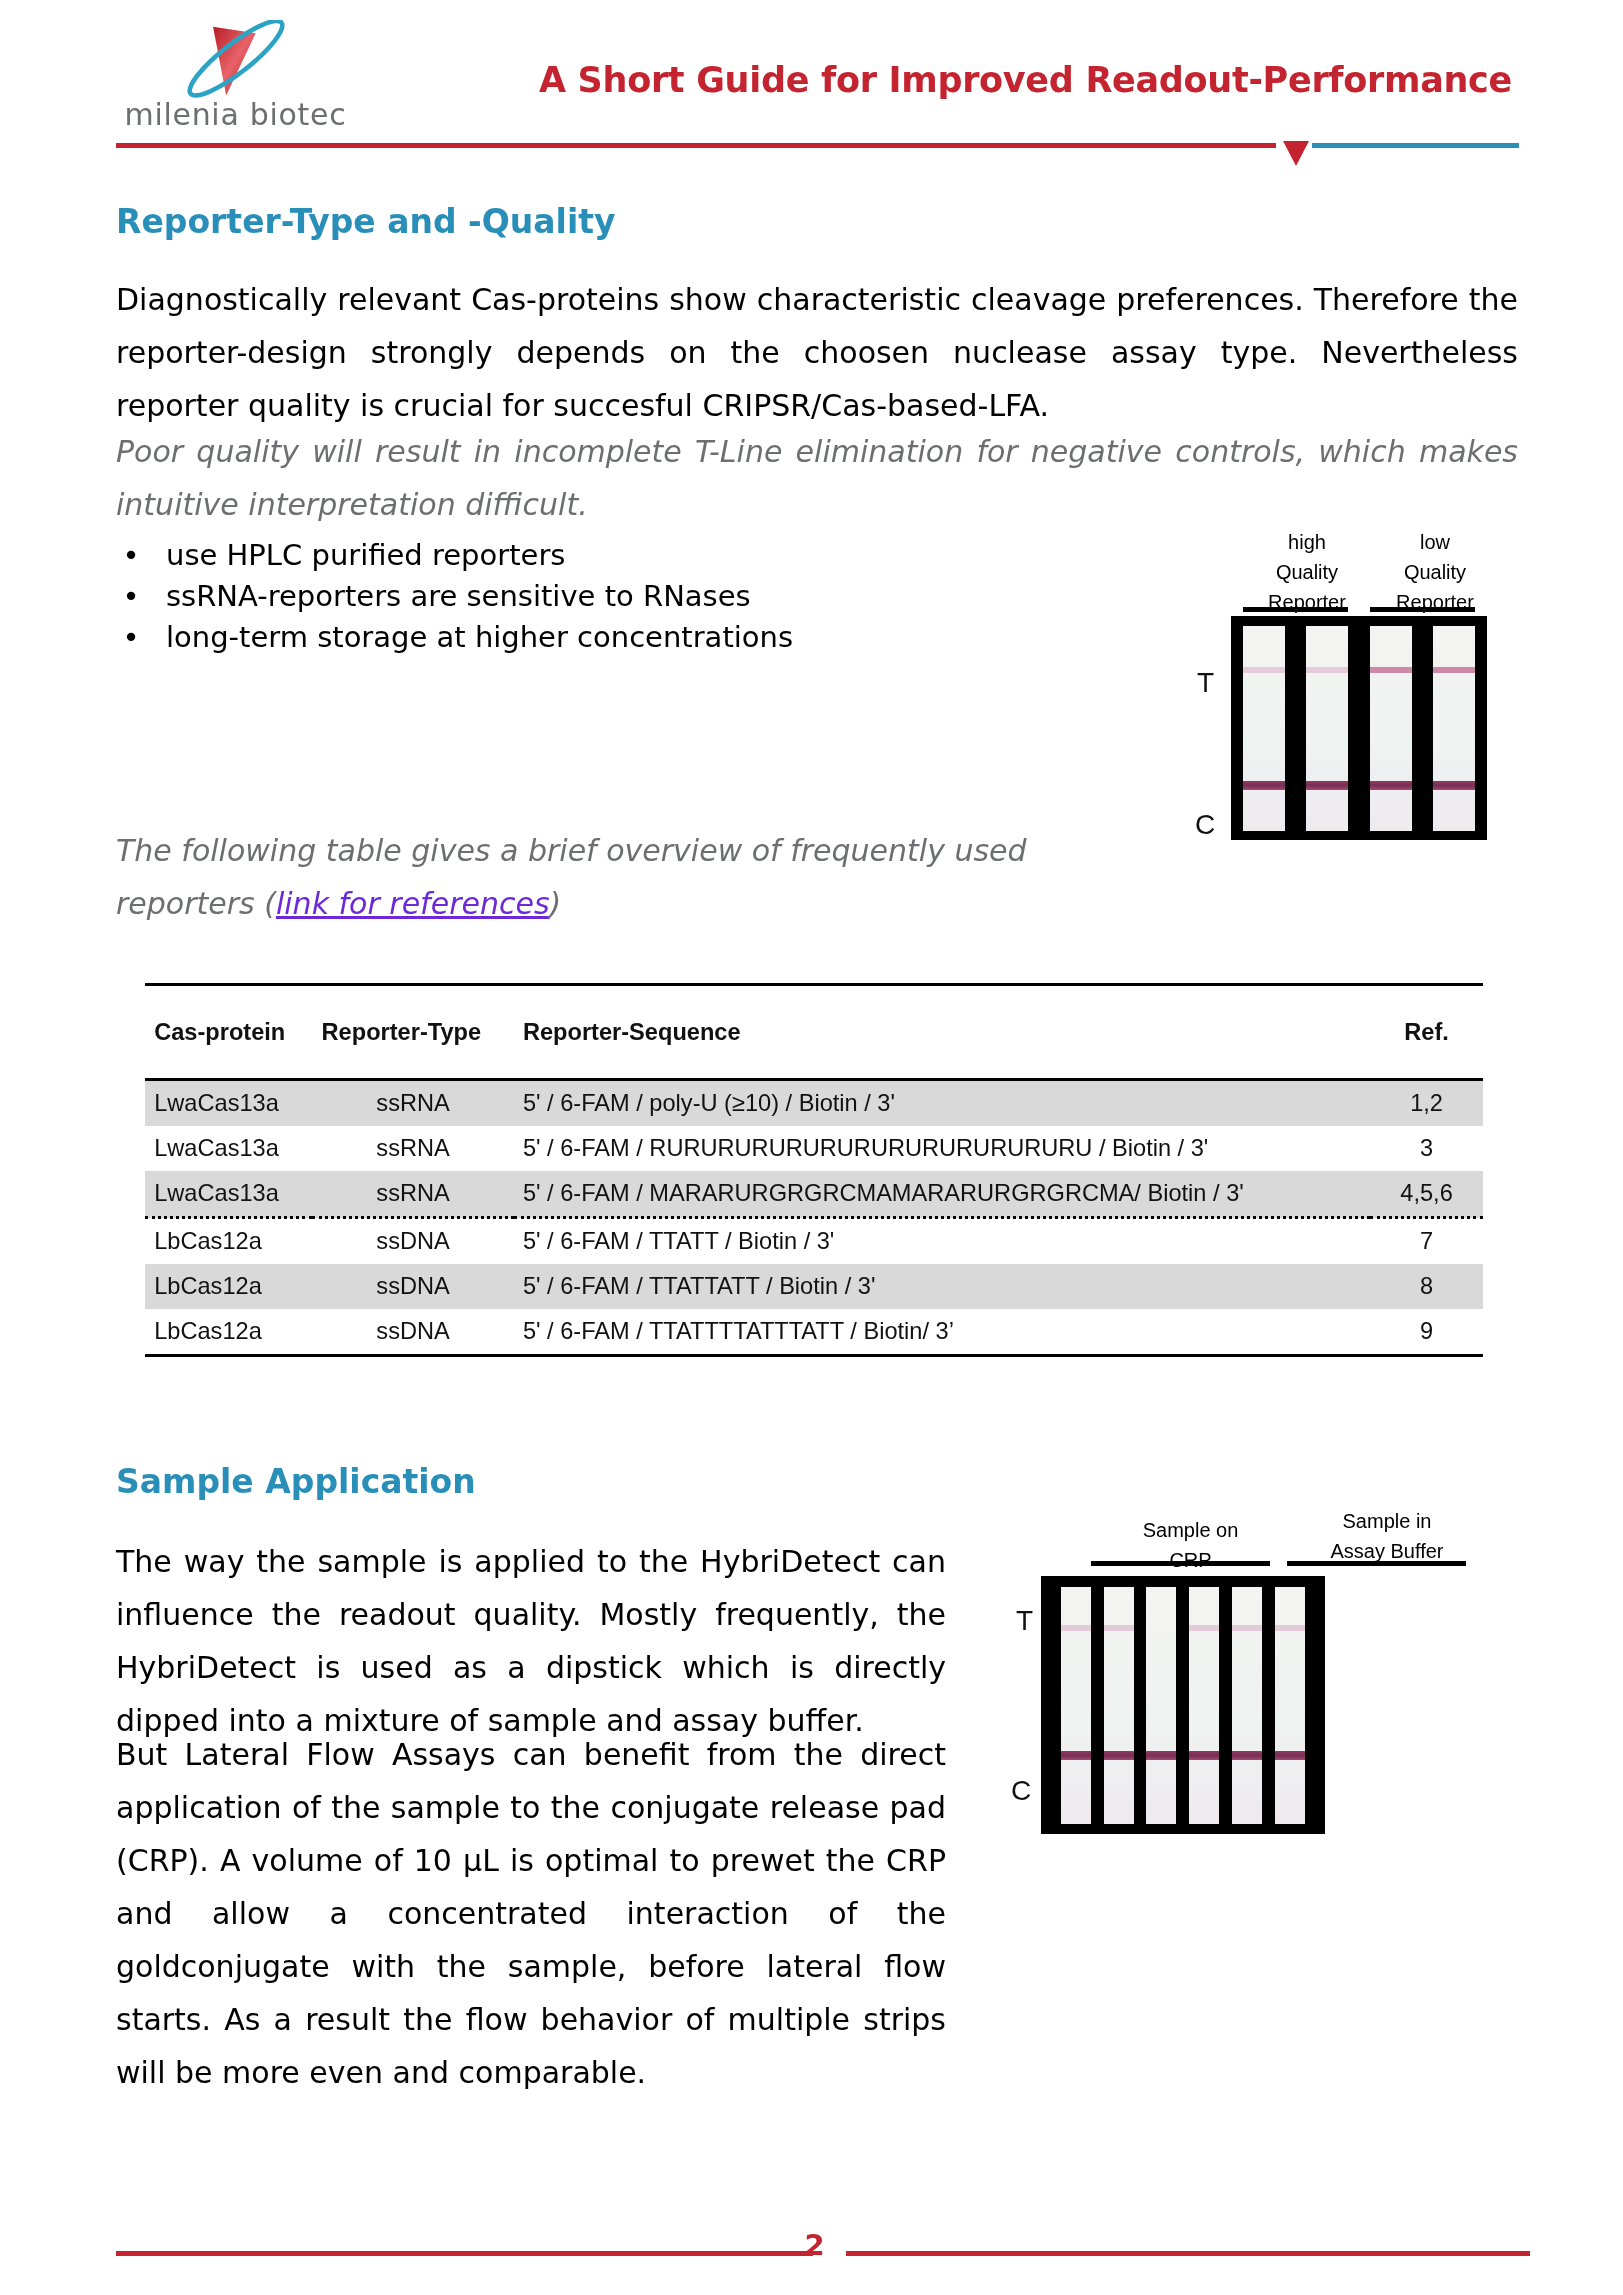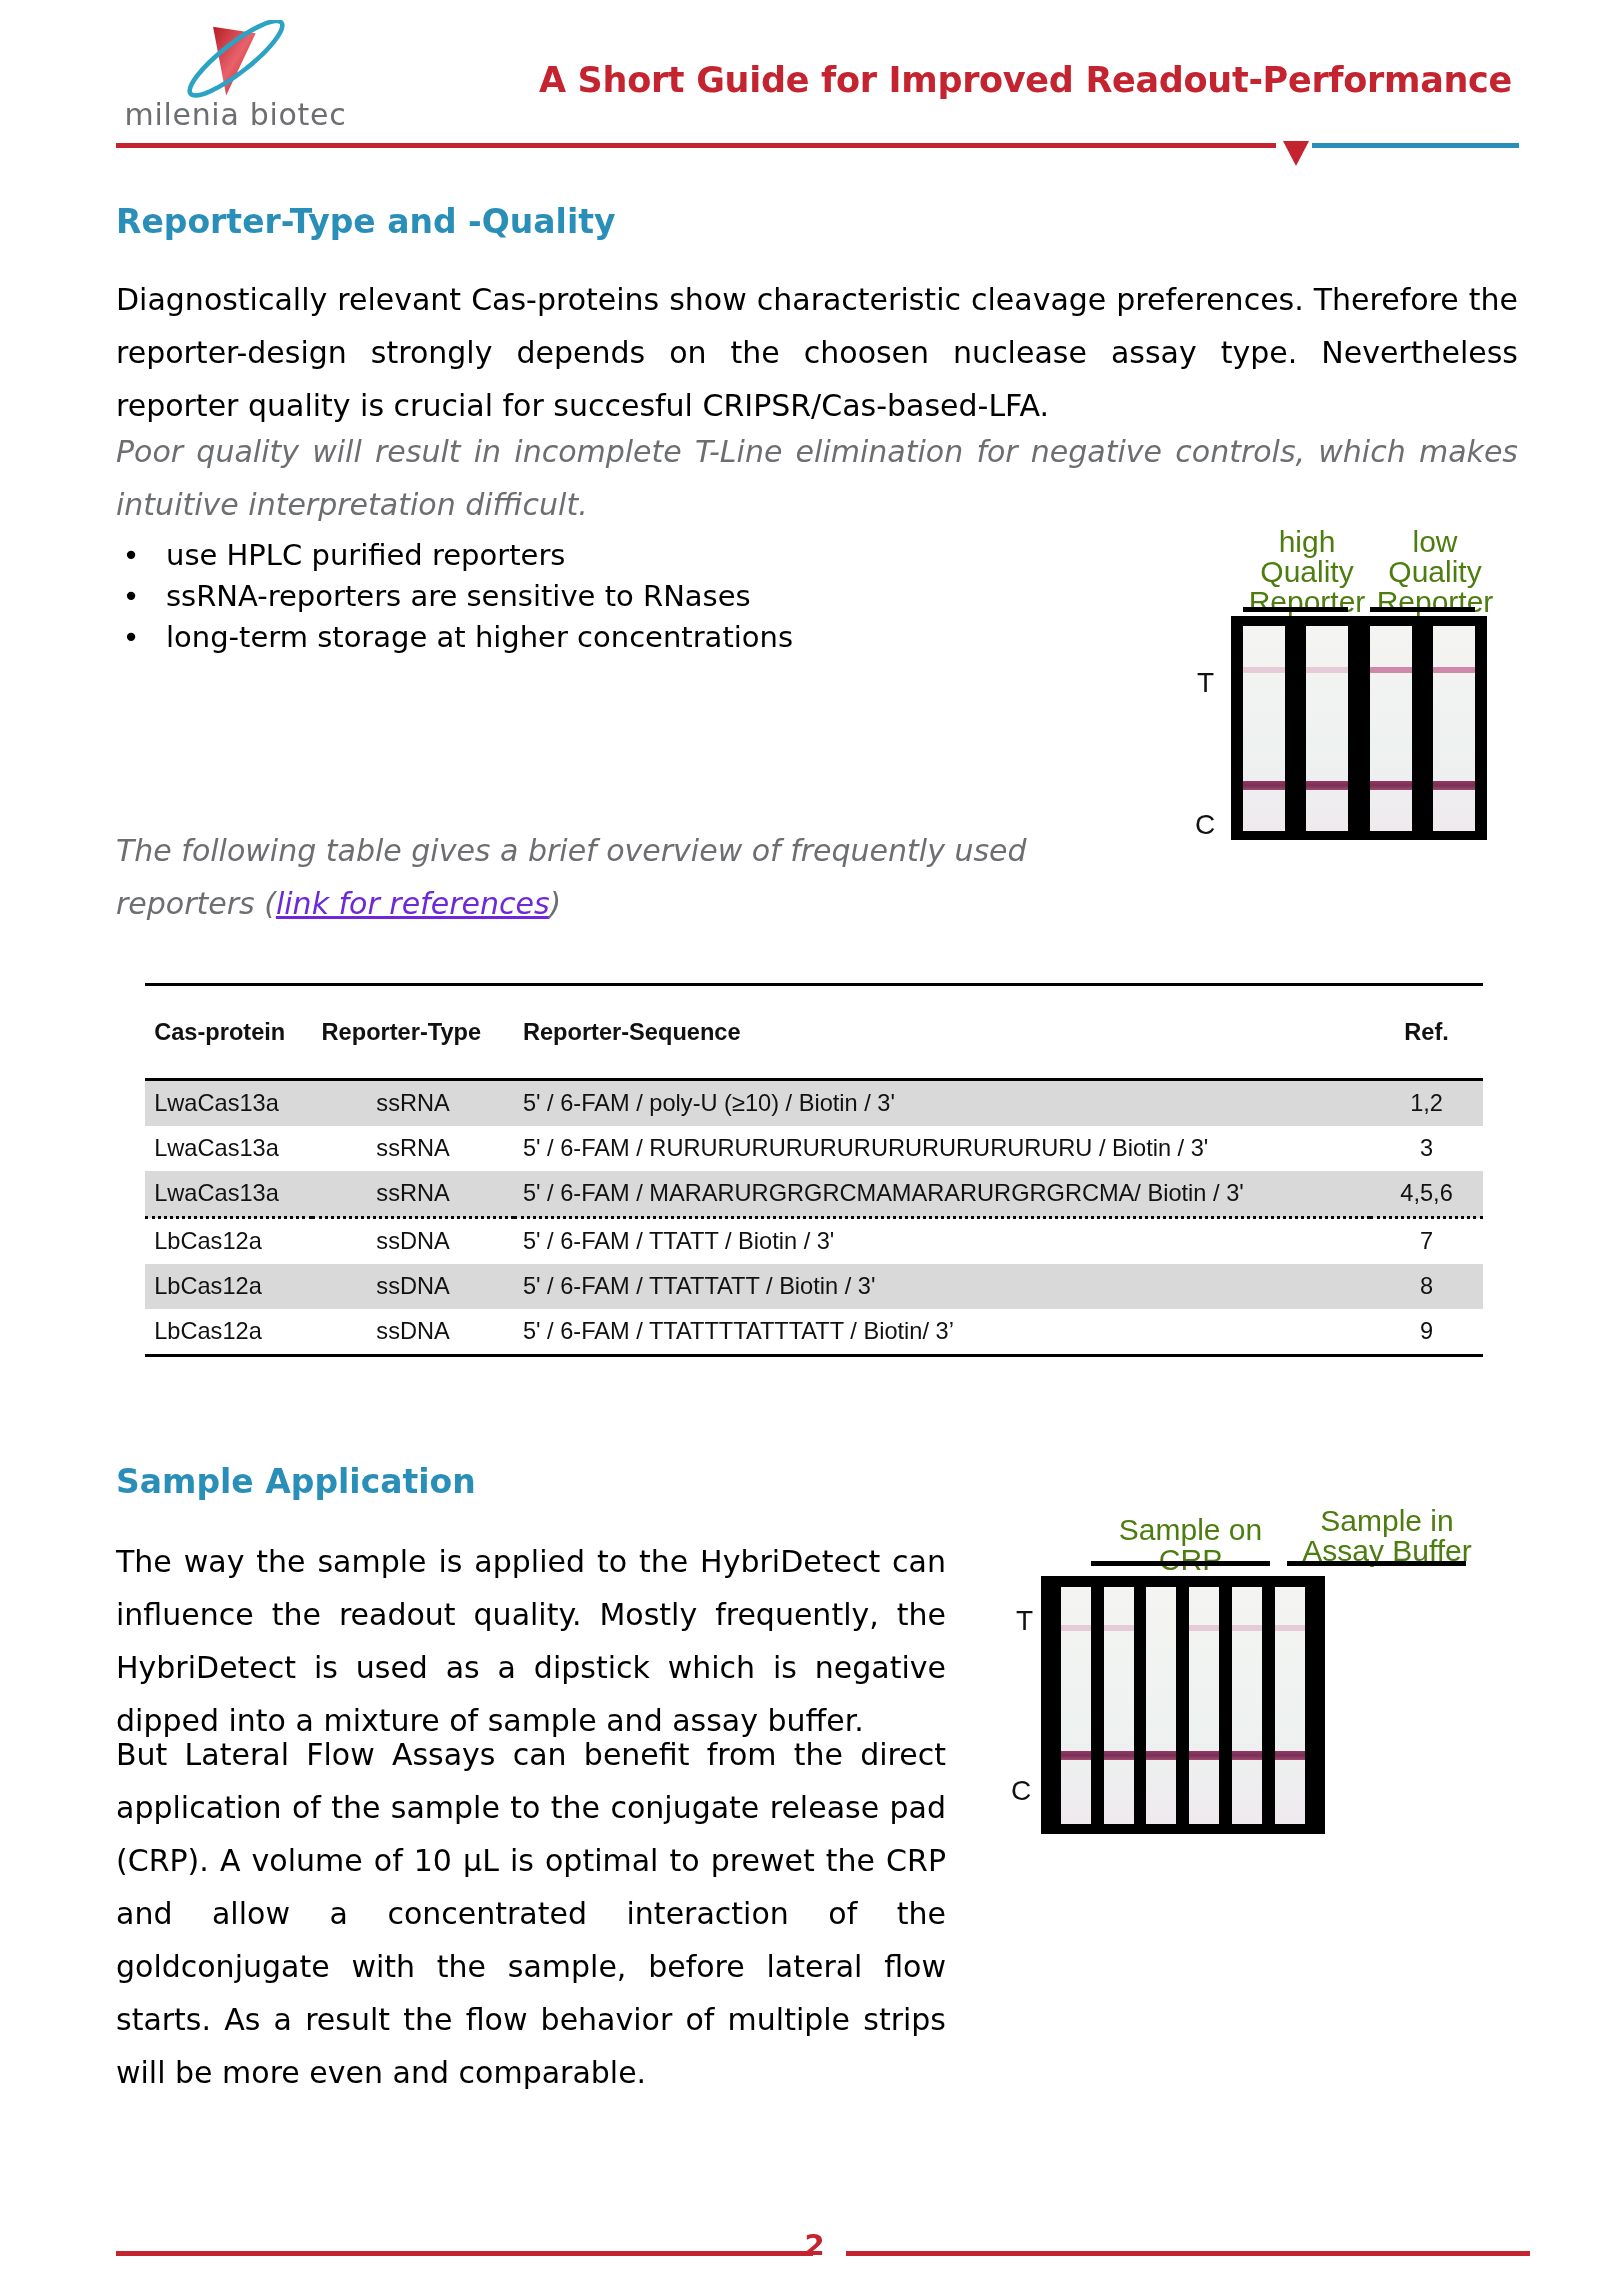--- a/index.html
+++ b/index.html
@@ -23,22 +23,22 @@
     .h2 { position: absolute; left: 116px; font-weight: bold; font-size: 33px; color: #2a8fb8; white-space: nowrap; }
     .para { position: absolute; left: 116px; font-size: 30px; line-height: 53px; text-align: justify; }
     .para.italic { font-style: italic; color: #6d6e71; }
     .bullets { position: absolute; left: 116px; top: 535px; margin: 0; padding: 0; list-style: none;
                font-size: 29px; line-height: 41px; }
     .bullets li { position: relative; padding-left: 50px; white-space: nowrap; }
     .bullets li::before { content: "•"; position: absolute; left: 6.5px; top: 0; }
     .link { color: #6d28d9; text-decoration: underline; }
 
     
-    .fig-label { position: absolute; font-family: "Liberation Sans", sans-serif; font-size: 30px;
-                 text-align: center; line-height: 30px; color: #4d7c0f; }
+    .fig-label { position: absolute; font-family: "Liberation Sans", sans-serif; font-size: 20px;
+                 text-align: center; line-height: 30px; color: #000000; }
     .fig-bar { position: absolute; height: 4.6px; background: #000; }
     .fig-side { position: absolute; font-family: "Liberation Sans", sans-serif; font-size: 28px; color: #111; }
     .strip-panel { position: absolute; background: #000; }
     .strip { position: absolute; background: linear-gradient(#f4f4f2, #eef2f1 60%, #efeaee); }
     .band { position: absolute; left: 0; right: 0; }
     .band-c { height: 9.2px; background: linear-gradient(#8a2a55, #6e1f4a 50%, #9a3a63); opacity: 0.92; }
     .band-t { height: 6.5px; background: #b8417a; }
 
     
     .tbl { position: absolute; left: 145px; top: 983px; width: 1338px; border-collapse: collapse;
@@ -169,21 +169,21 @@
     <tr>
       <td>LbCas12a</td>
       <td class="c-type">ssDNA</td>
       <td>5' / 6-FAM / TTATTTTATTTATT / Biotin/ 3’</td>
       <td class="c-ref">9</td>
     </tr>
   </tbody>
 </table>
 
 <div class="h2" style="top:1462px;">Sample Application</div>
-<div class="para" style="top:1535px; width:830px;">The way the sample is applied to the HybriDetect can influence the readout quality. Mostly frequently, the HybriDetect is used as a dipstick which is negative dipped into a mixture of sample and assay buffer.</div>
+<div class="para" style="top:1535px; width:830px;">The way the sample is applied to the HybriDetect can influence the readout quality. Mostly frequently, the HybriDetect is used as a dipstick which is directly dipped into a mixture of sample and assay buffer.</div>
 <div class="para" style="top:1728px; width:830px;">But Lateral Flow Assays can benefit from the direct application of the sample to the conjugate release pad (CRP). A volume of 10 µL is optimal to prewet the CRP and allow a concentrated interaction of the goldconjugate with the sample, before lateral flow starts. As a result the flow behavior of multiple strips will be more even and comparable.</div>
 
 <div>
   <div class="fig-label" style="left:1086px; top:1515px; width:209px;">
     <div>Sample on</div>
     <div>CRP</div>
   </div>
   <div class="fig-label" style="left:1279px; top:1506px; width:216px;">
     <div>Sample in</div>
     <div>Assay Buffer</div>

